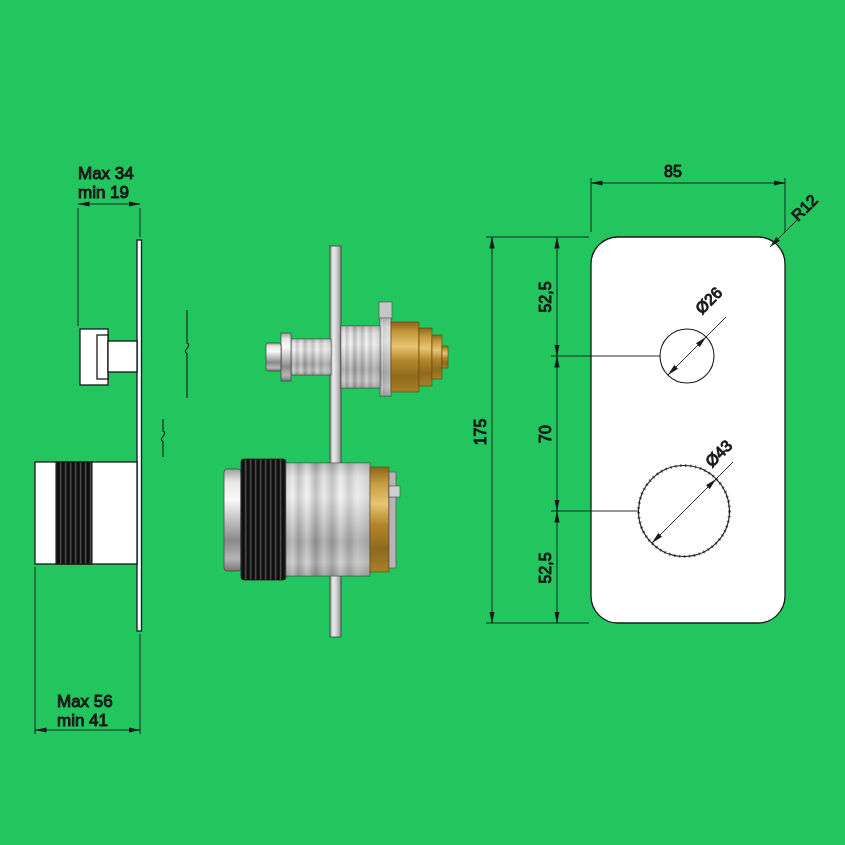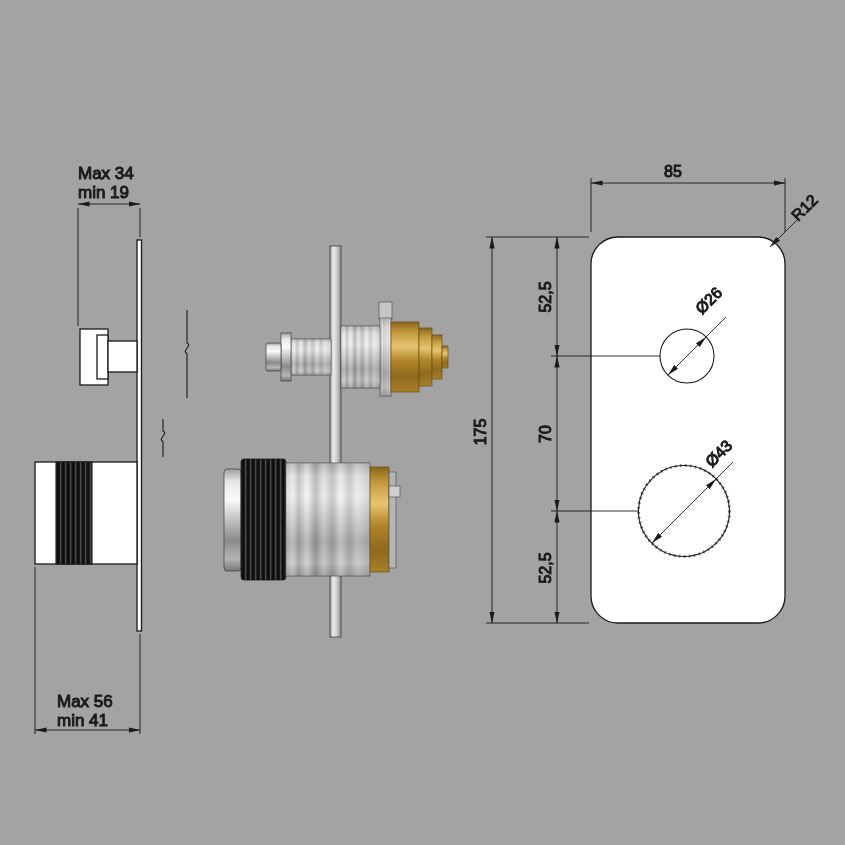--- a/index.html
+++ b/index.html
@@ -1,16 +1,16 @@
 <!DOCTYPE html>
 <html><head>
 <meta charset="utf-8">
 <style>
   html,body{margin:0;padding:0;background:#ffffff}
-  .sheet{width:845px;height:845px;background:#a3a3a3;position:relative;overflow:hidden}
+  .sheet{width:845px;height:845px;background:#22c55e;position:relative;overflow:hidden}
   svg{display:block}
   text{font-family:"Liberation Sans","DejaVu Sans",sans-serif;fill:#1a1a1a}
   .dim-text{font-size:16px}
   .label-text{font-size:17px}
   .outline{fill:#ffffff;stroke:#1a1a1a;stroke-width:1.3}
   .thin{fill:none;stroke:#1a1a1a;stroke-width:1.1}
   .dline{stroke:#1a1a1a;stroke-width:0.9;fill:none}
 </style>
 </head>
 <body>

